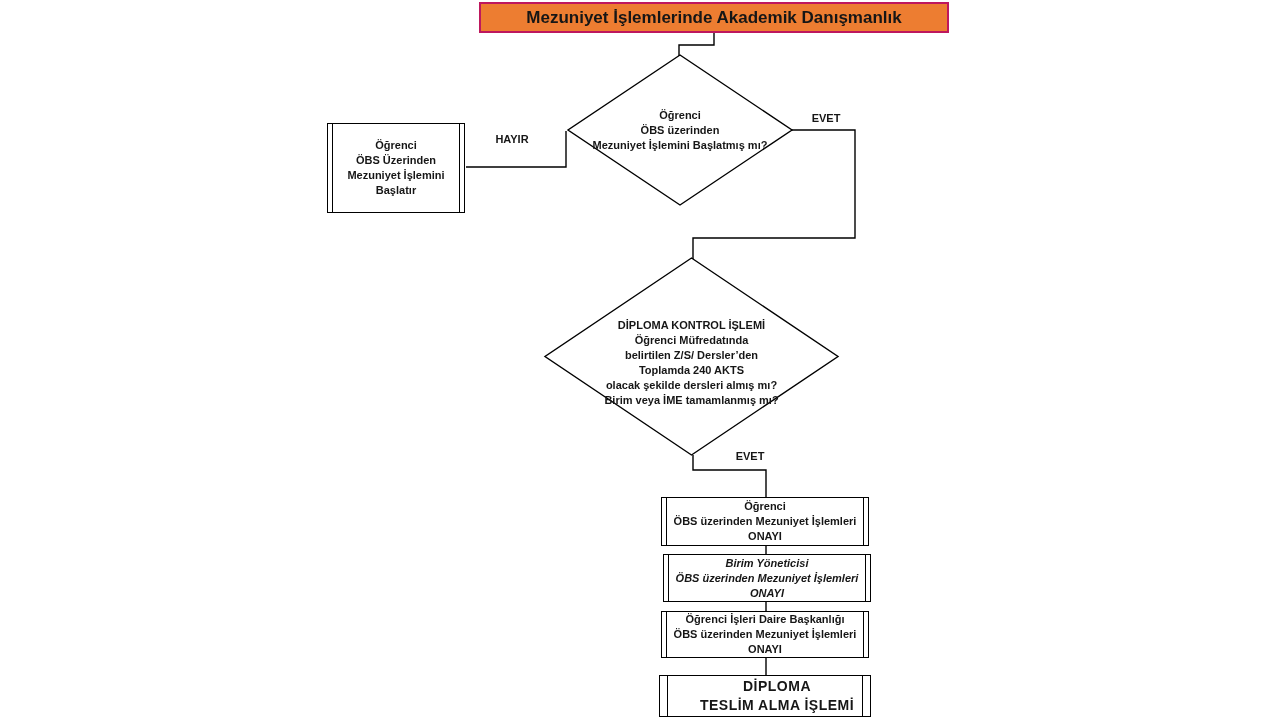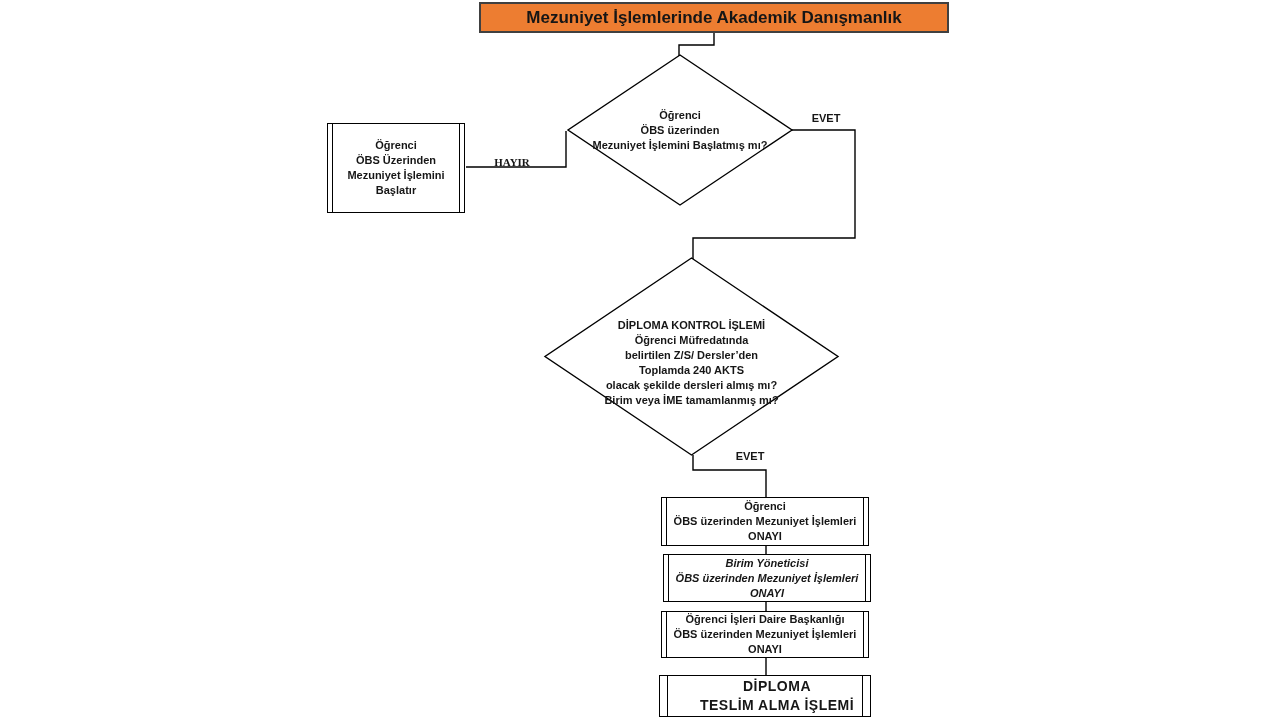--- a/index.html
+++ b/index.html
@@ -4,21 +4,21 @@
 <style>
   html,body { margin:0; padding:0; background:#ffffff; }
   .canvas {
     position:relative; width:1280px; height:720px; background:#ffffff;
     font-family:"Liberation Sans", sans-serif; overflow:hidden;
   }
   svg.wires { position:absolute; left:0; top:0; width:1280px; height:720px; }
 
   .title-box {
     position:absolute; left:479px; top:2px; width:470px; height:31px;
-    box-sizing:border-box; background:#ED7D31; border:2px solid #404040;
+    box-sizing:border-box; background:#ED7D31; border:2px solid #be185d;
     display:flex; align-items:center; justify-content:center;
   }
   .title-text { font-size:17px; font-weight:bold; color:#161616; white-space:nowrap; }
 
   .node {
     position:absolute; box-sizing:border-box;
     display:flex; flex-direction:column; align-items:center; justify-content:center;
     text-align:center; color:#161616; font-weight:bold; background:#fff;
   }
   .proc { border:1.5px solid #000; }
@@ -68,21 +68,21 @@
   <div class="title-box">
     <span class="title-text">Mezuniyet İşlemlerinde Akademik Danışmanlık</span>
   </div>
 
   <div class="dtext" style="left:568px; top:108px; width:224px;">
     <span class="ln">Öğrenci</span>
     <span class="ln">ÖBS üzerinden</span>
     <span class="ln">Mezuniyet İşlemini Başlatmış mı?</span>
   </div>
 
-  <div class="edge-label" style="left:487px; top:156px; width:50px;font-family:Liberation Serif, serif;">HAYIR</div>
+  <div class="edge-label" style="left:487px; top:133px; width:50px;">HAYIR</div>
   <div class="edge-label" style="left:804px; top:112px; width:44px;">EVET</div>
   <div class="edge-label" style="left:728px; top:450px; width:44px;">EVET</div>
 
   <div class="node proc" style="left:327px; top:123px; width:138px; height:90px;">
     <span class="ln">Öğrenci</span>
     <span class="ln">ÖBS Üzerinden</span>
     <span class="ln">Mezuniyet İşlemini</span>
     <span class="ln">Başlatır</span>
   </div>
 

